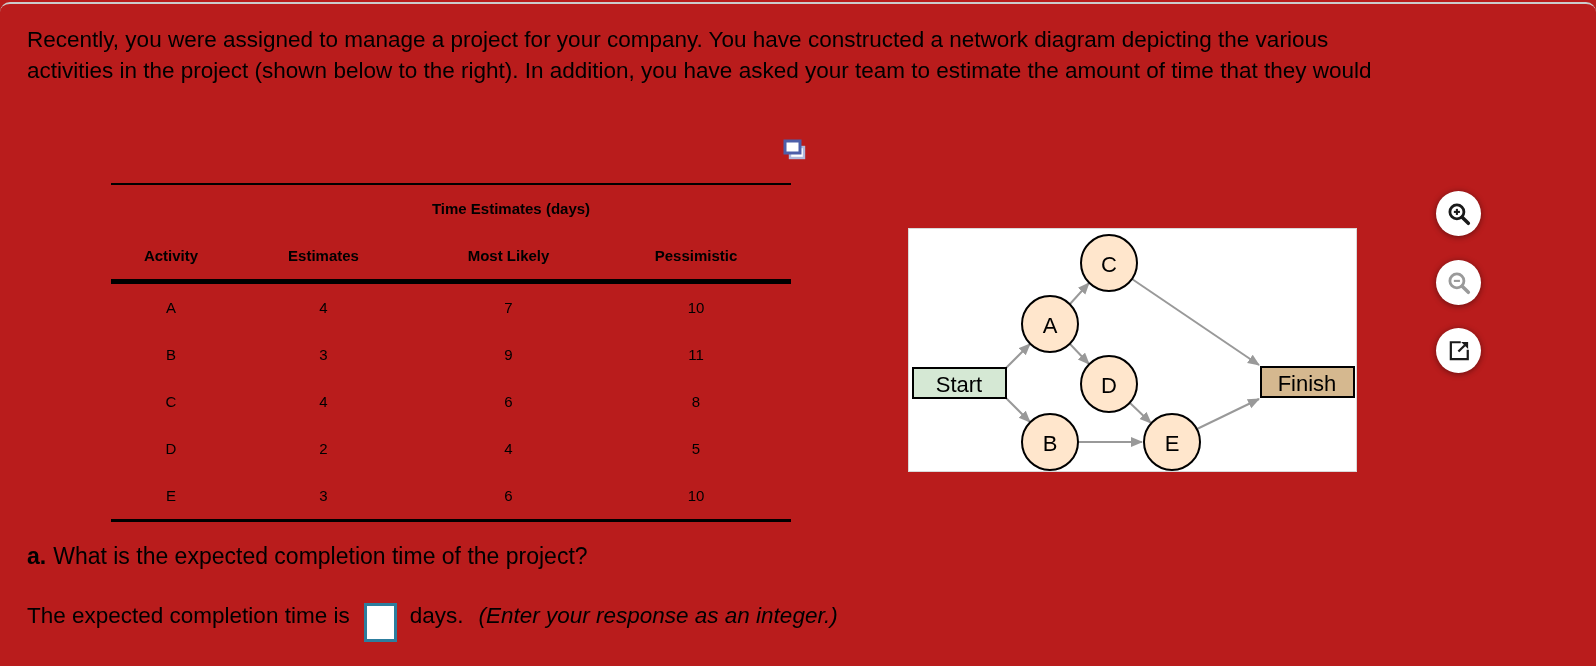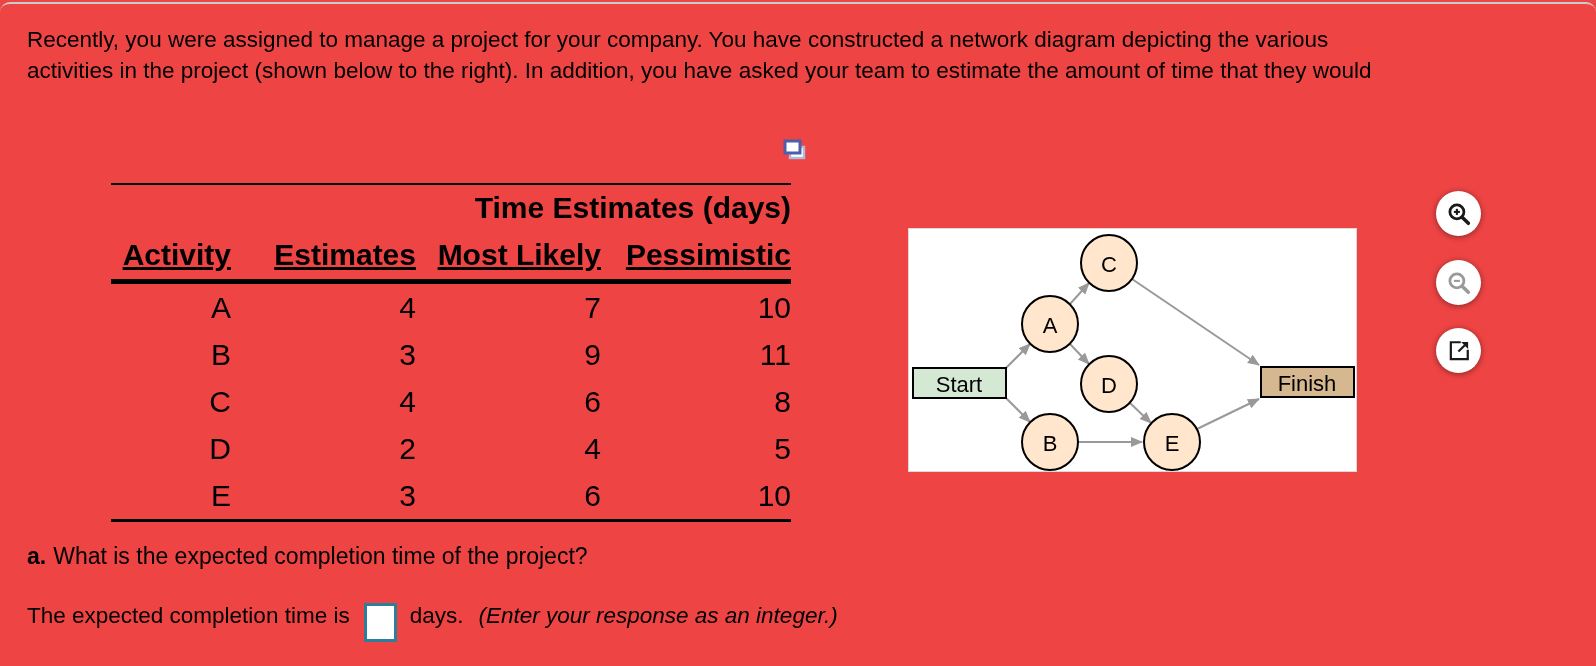--- a/index.html
+++ b/index.html
@@ -1,33 +1,33 @@
 <!DOCTYPE html>
 <html><head>
 <meta charset="utf-8">
 <style>
   html,body { margin:0; padding:0; background:#fff; }
   .page {
-    position:relative; width:1596px; height:666px; background:#ef4444;
+    position:relative; width:1596px; height:666px; background:#b91c1c;
     font-family:"Liberation Sans","DejaVu Sans",sans-serif; color:#000;
     overflow:hidden;
   }
   .top-edge {
     position:absolute; top:2px; left:0; width:1596px; height:10px;
     border-top:2px solid #cbcbcb; border-radius:10px 10px 0 0;
   }
   .intro { position:absolute; left:27px; top:24px; font-size:22.5px; line-height:31px; }
   .copy-icon { position:absolute; left:781px; top:138px; width:28px; height:26px; cursor:pointer; }
 
   
   .table-wrap { position:absolute; left:111px; top:183px; }
   table.est { border-collapse:collapse; border-top:2px solid #000; width:680px; }
-  table.est th, table.est td { padding:0; font-size:30px; text-align:right; vertical-align:middle; }
+  table.est th, table.est td { padding:0; font-size:15px; text-align:center; vertical-align:middle; }
   .title-row th { height:46px; font-weight:bold; }
-  .head-row th { height:48px; font-weight:bold; border-bottom:5px solid #000;text-decoration:underline; }
+  .head-row th { height:48px; font-weight:bold; border-bottom:5px solid #000; }
   table.est tbody td { height:47px; font-weight:normal; }
   table.est tbody tr:last-child td { border-bottom:3px solid #000; }
 
   
   .diagram {
     position:absolute; left:908px; top:228px; width:447px; height:242px;
     border:1px solid #d9d9d9; background:#fff;
   }
   .diagram svg { display:block; }
   .node-label { font-family:"Liberation Sans","DejaVu Sans",sans-serif; font-size:22px; fill:#000; }

